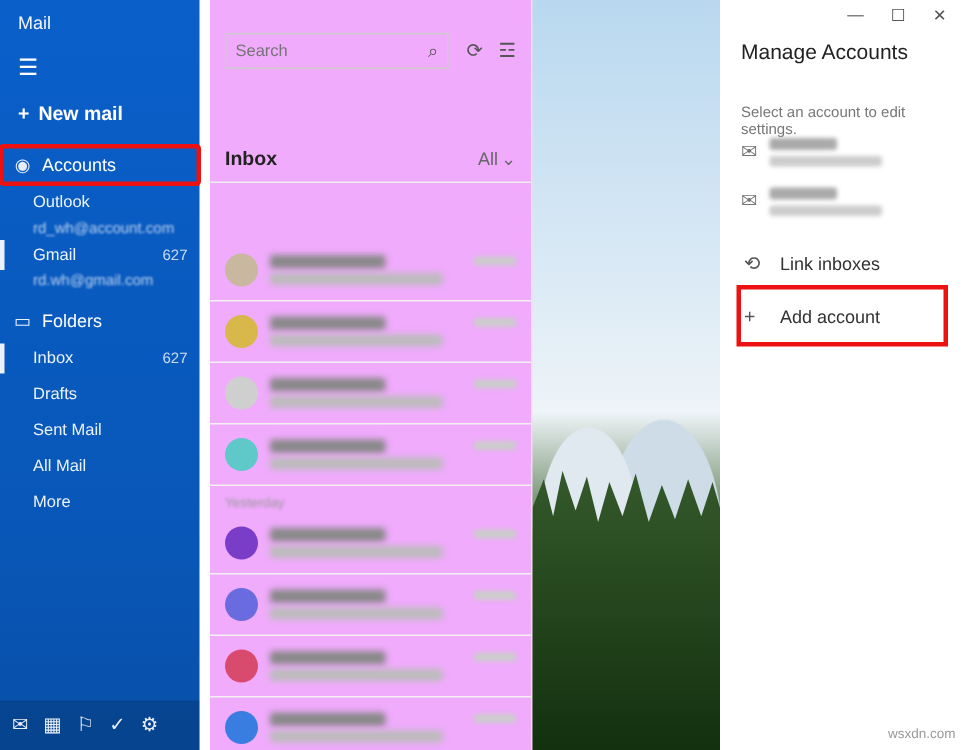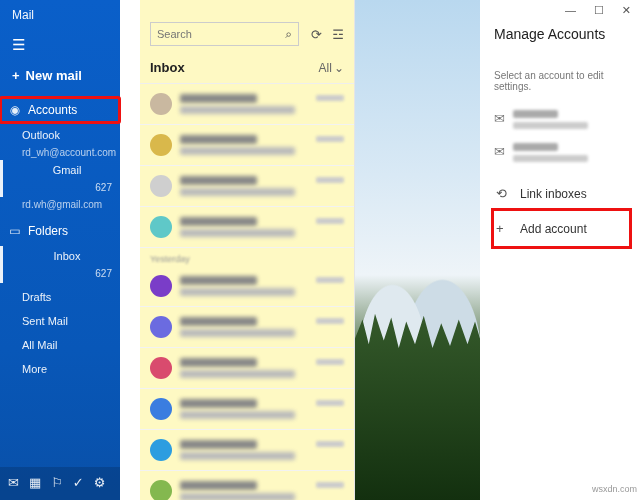--- a/index.html
+++ b/index.html
@@ -3,42 +3,42 @@
 <meta charset="utf-8">
 <style>
 * { margin: 0; padding: 0; box-sizing: border-box; font-family: "Segoe UI", Arial, sans-serif; }
 body { width: 643px; height: 500px; overflow: hidden; background: #fff; position: relative; }
 
 
 .titlebar { position: absolute; top: 0; right: 0; height: 20px; display: flex; gap: 18px; padding: 4px 12px 0 0; z-index: 50; }
 .titlebar span { font-size: 11px; color: #555; cursor: default; }
 
 
-.sidebar { position: absolute; left: 0; top: 0; width: 120px; height: 500px; background: linear-gradient(180deg, #0a5fc9 0%, #0857b8 70%, #0950a8 100%); color: #fff; display: flex; flex-direction: column; }
+.sidebar { position: absolute; left: 0; top: 0; width: 133px; height: 500px; background: linear-gradient(180deg, #0a5fc9 0%, #0857b8 70%, #0950a8 100%); color: #fff; display: flex; flex-direction: column; }
 .sb-top { padding: 8px 10px 4px; }
 .sb-appname { font-size: 12px; opacity: .95; margin-bottom: 14px; padding-left: 2px; }
 .sb-ham { font-size: 15px; margin-bottom: 14px; padding-left: 2px; cursor: pointer; }
 .sb-newmail { display: flex; align-items: center; gap: 6px; font-size: 13px; font-weight: 600; margin: 2px 0 10px; padding-left: 2px; cursor: pointer; }
 
 .sb-item { display: flex; align-items: center; gap: 6px; padding: 6px 8px; font-size: 12px; cursor: pointer; position: relative; }
 .sb-item .ico { width: 14px; text-align: center; opacity: .9; }
 .sb-item.indent { padding-left: 22px; font-size: 11px; opacity: .92; }
 .sb-item .count { margin-left: auto; font-size: 10px; opacity: .85; text-align: center; }
 .sb-sub { font-size: 10px; opacity: .7; padding-left: 22px; filter: blur(0.6px); }
 
-.sb-sel { position: relative; flex-direction: column; }
+.sb-sel { position: relative; }
 .sb-sel::before { content: ""; position: absolute; left: 0; top: 2px; bottom: 2px; width: 3px; background: #fff; }
 
 .highlight-red { outline: 3px solid #e11; outline-offset: -2px; border-radius: 2px; }
 
 .sb-bottom { margin-top: auto; display: flex; gap: 10px; padding: 8px 8px 10px; background: rgba(0,0,0,.15); }
 .sb-bottom span { font-size: 13px; opacity: .9; cursor: pointer; }
 
 
-.mid { position: absolute; left: 140px; top: 0; width: 215px; height: 500px; background: #fef9c3; border-right: 1px solid #e5e5e5; display: flex; flex-direction: column; }
+.mid { position: absolute; left: 140px; top: 0; width: 215px; height: 500px; background: #f0abfc; border-right: 1px solid #e5e5e5; display: flex; flex-direction: column; gap: 38px; }
 .mid-top { padding: 22px 10px 6px; display: flex; align-items: center; gap: 6px; }
 .searchbox { flex: 1; display: flex; align-items: center; border: 1px solid #ccc; height: 24px; padding: 0 6px; }
 .searchbox input { border: none; outline: none; width: 100%; font-size: 11px; color: #666; background: transparent; }
 .searchbox .sico { font-size: 12px; color: #555; }
 .mid-icons span { font-size: 13px; color: #555; margin-left: 6px; cursor: pointer; }
 
 .mid-hdr { display: flex; align-items: center; padding: 8px 10px; font-size: 13px; font-weight: 600; color: #222; border-bottom: 1px solid #eee; }
 .mid-hdr .all { margin-left: auto; font-size: 12px; font-weight: 400; color: #666; display: flex; align-items: center; gap: 2px; }
 
 .msglist { flex: 1; overflow: hidden; }
@@ -52,21 +52,21 @@
 .group { padding: 6px 10px 2px; font-size: 9px; color: #999; filter: blur(1px); }
 
 
 .wallpaper { position: absolute; left: 355px; top: 0; width: 125px; height: 500px; background: linear-gradient(180deg,#b9d8ef 0%, #d9e9f5 35%, #eef4f8 55%, #4a6d3f 72%, #1a3618 100%); }
 .mtn { position: absolute; left: 0; right: 0; top: 42%; height: 30%; background: radial-gradient(ellipse 60% 110% at 30% 100%, #dfe9ef 45%, transparent 46%), radial-gradient(ellipse 70% 120% at 70% 100%, #cddce6 44%, transparent 45%); }
 .trees { position: absolute; left: 0; right: 0; bottom: 0; height: 38%; background: linear-gradient(180deg, #355a2b 0%, #13300f 100%); clip-path: polygon(0 15%,6% 5%,11% 18%,16% 2%,23% 16%,29% 4%,35% 20%,41% 6%,48% 18%,55% 3%,62% 20%,69% 7%,76% 19%,83% 5%,90% 18%,96% 6%,100% 15%,100% 100%,0 100%); }
 
 
 .panel { position: absolute; right: 0; top: 0; width: 163px; height: 500px; background: #fff; padding: 26px 14px 10px; }
 .panel h3 { font-size: 14px; font-weight: 400; color: #222; margin-bottom: 28px; }
-.panel .hint { font-size: 10px; color: #777; margin-bottom: 18px; }
+.panel .hint { font-size: 10px; color: #777; }
 .acct { display: flex; gap: 8px; margin-bottom: 14px; align-items: flex-start; }
 .acct .aico { font-size: 13px; color: #777; margin-top: 1px; }
 .acct .atext div:first-child { height: 8px; width: 45px; background: #aaa; filter: blur(1.5px); border-radius: 2px; margin-bottom: 4px; }
 .acct .atext div:last-child { height: 7px; width: 75px; background: #ccc; filter: blur(1.5px); border-radius: 2px; }
 
 .link-inbox, .add-acct { display: flex; align-items: center; gap: 10px; padding: 10px 2px; font-size: 12px; color: #333; cursor: pointer; }
 .link-inbox .ico, .add-acct .ico { font-size: 13px; color: #555; width: 14px; }
 .add-acct { outline: 3px solid #e11; outline-offset: 0; }
 
 .watermark { position: absolute; right: 6px; bottom: 6px; font-size: 9px; color: #999; }

